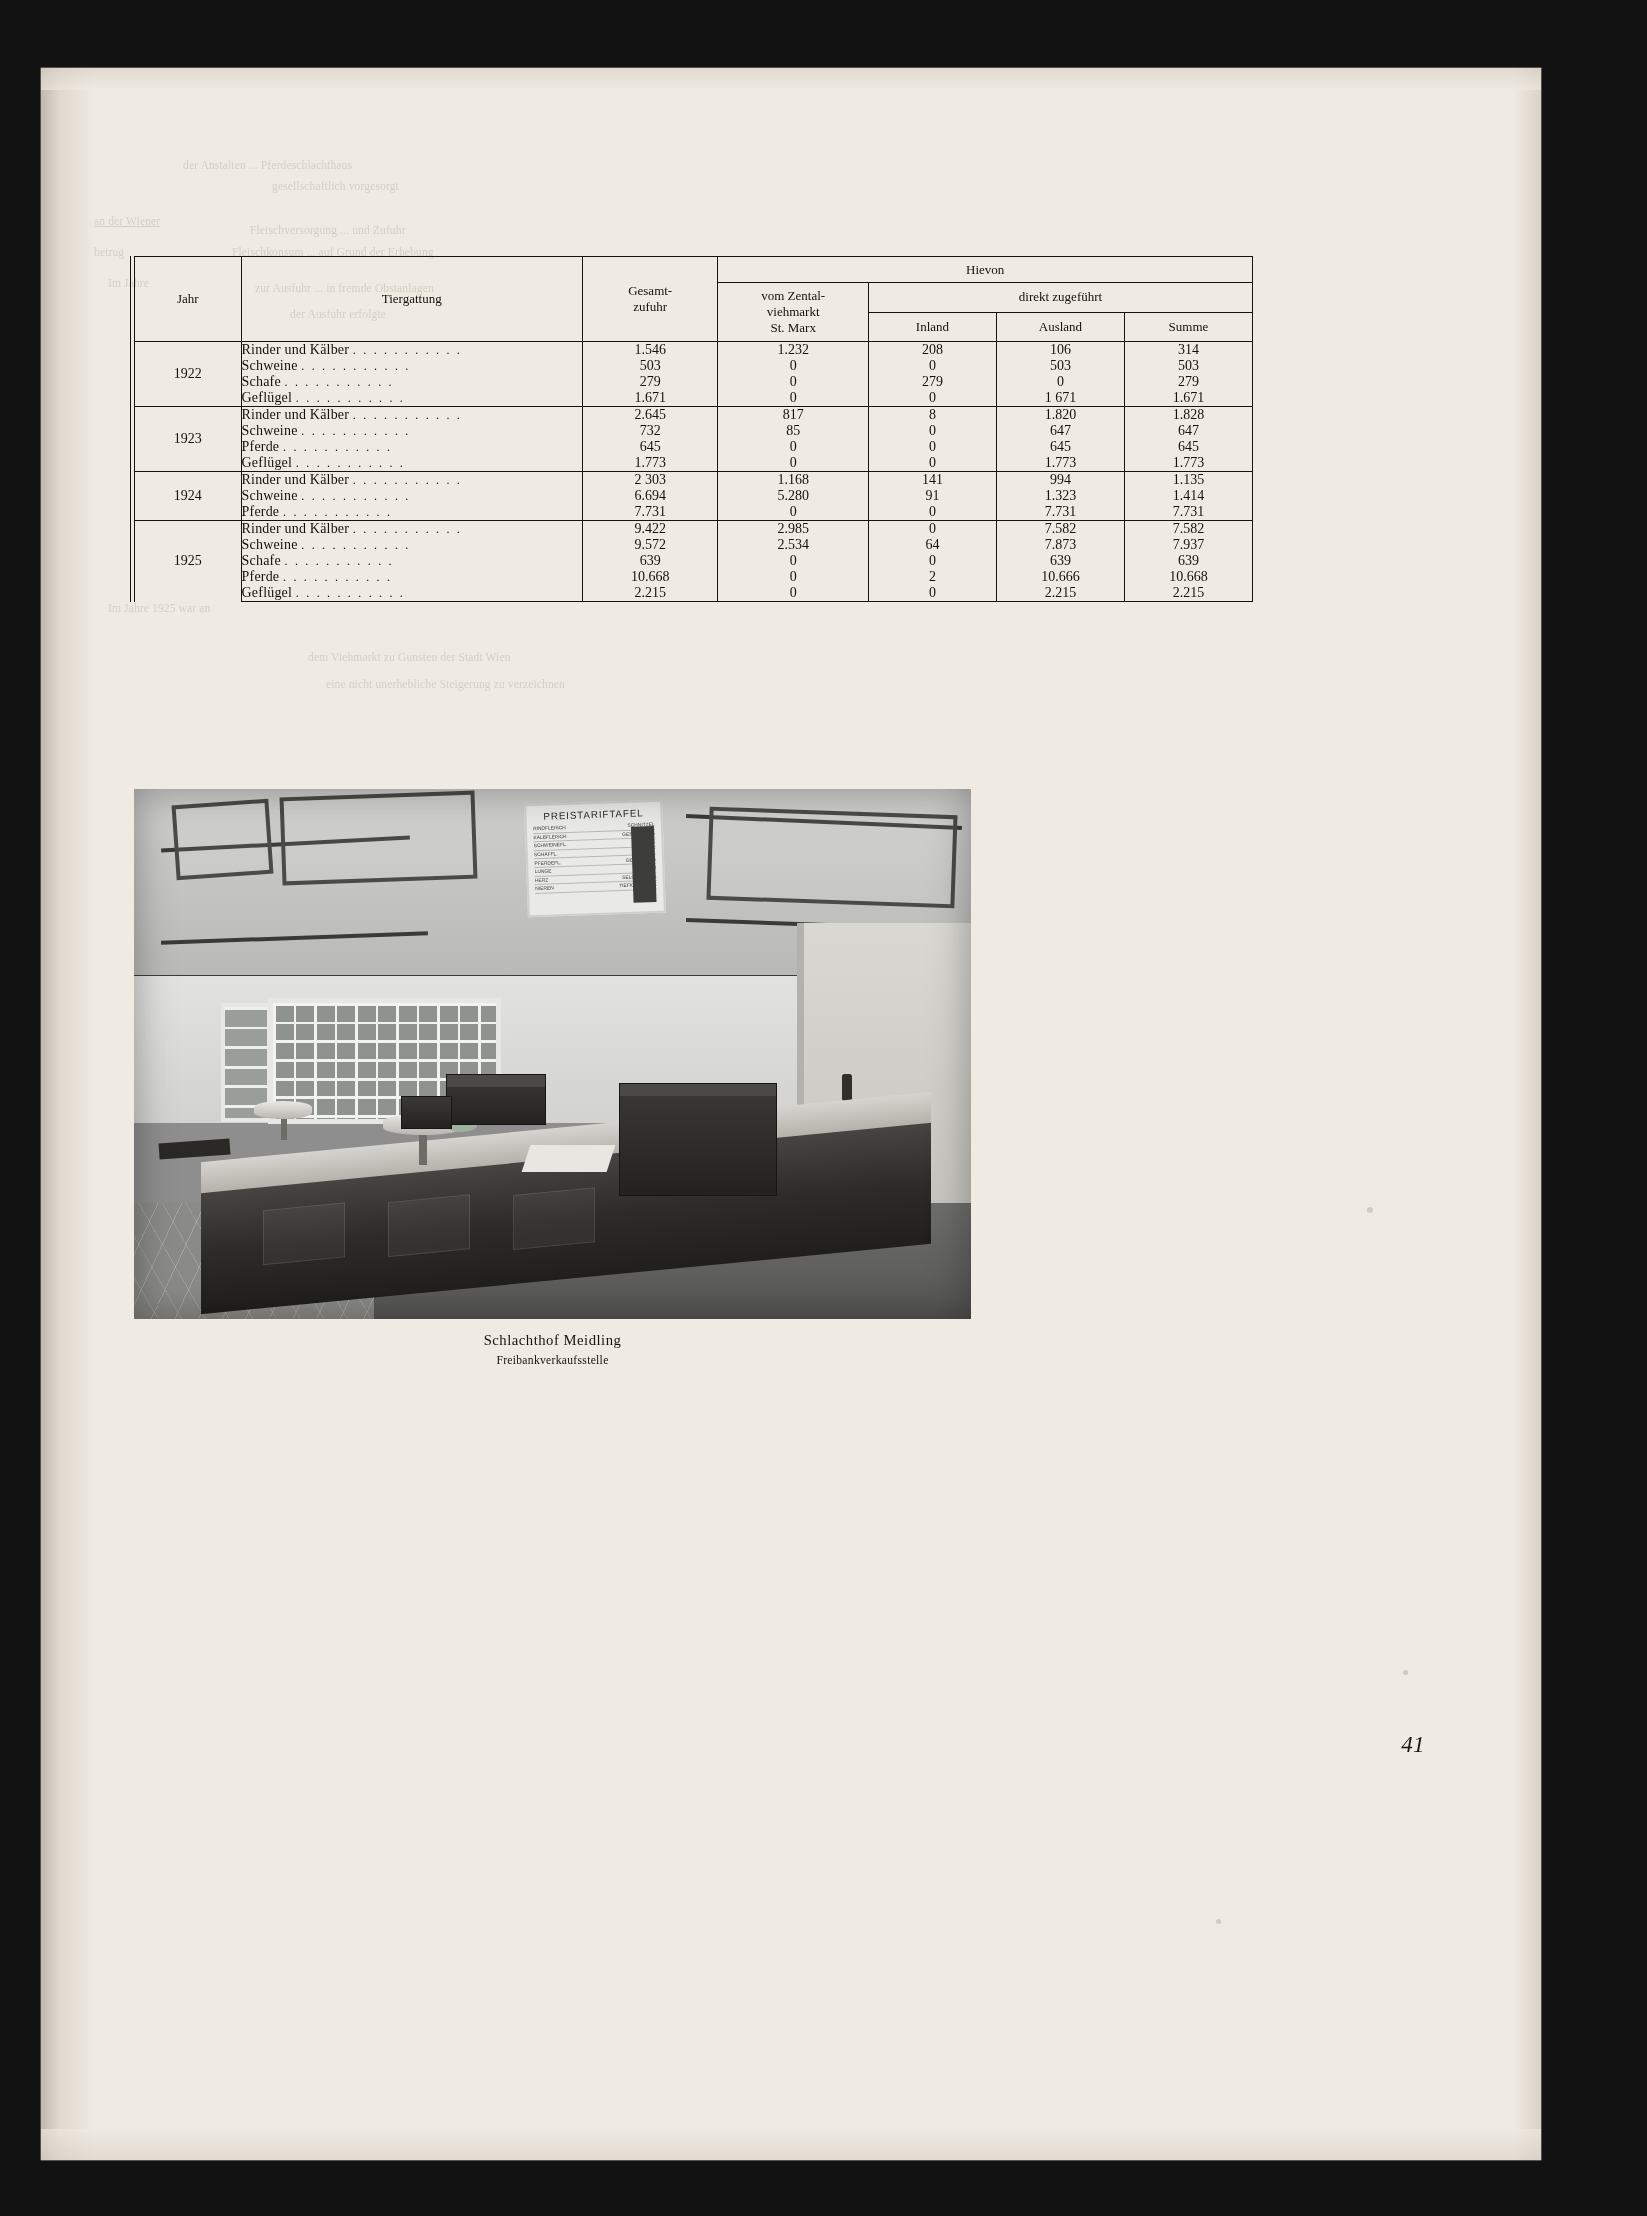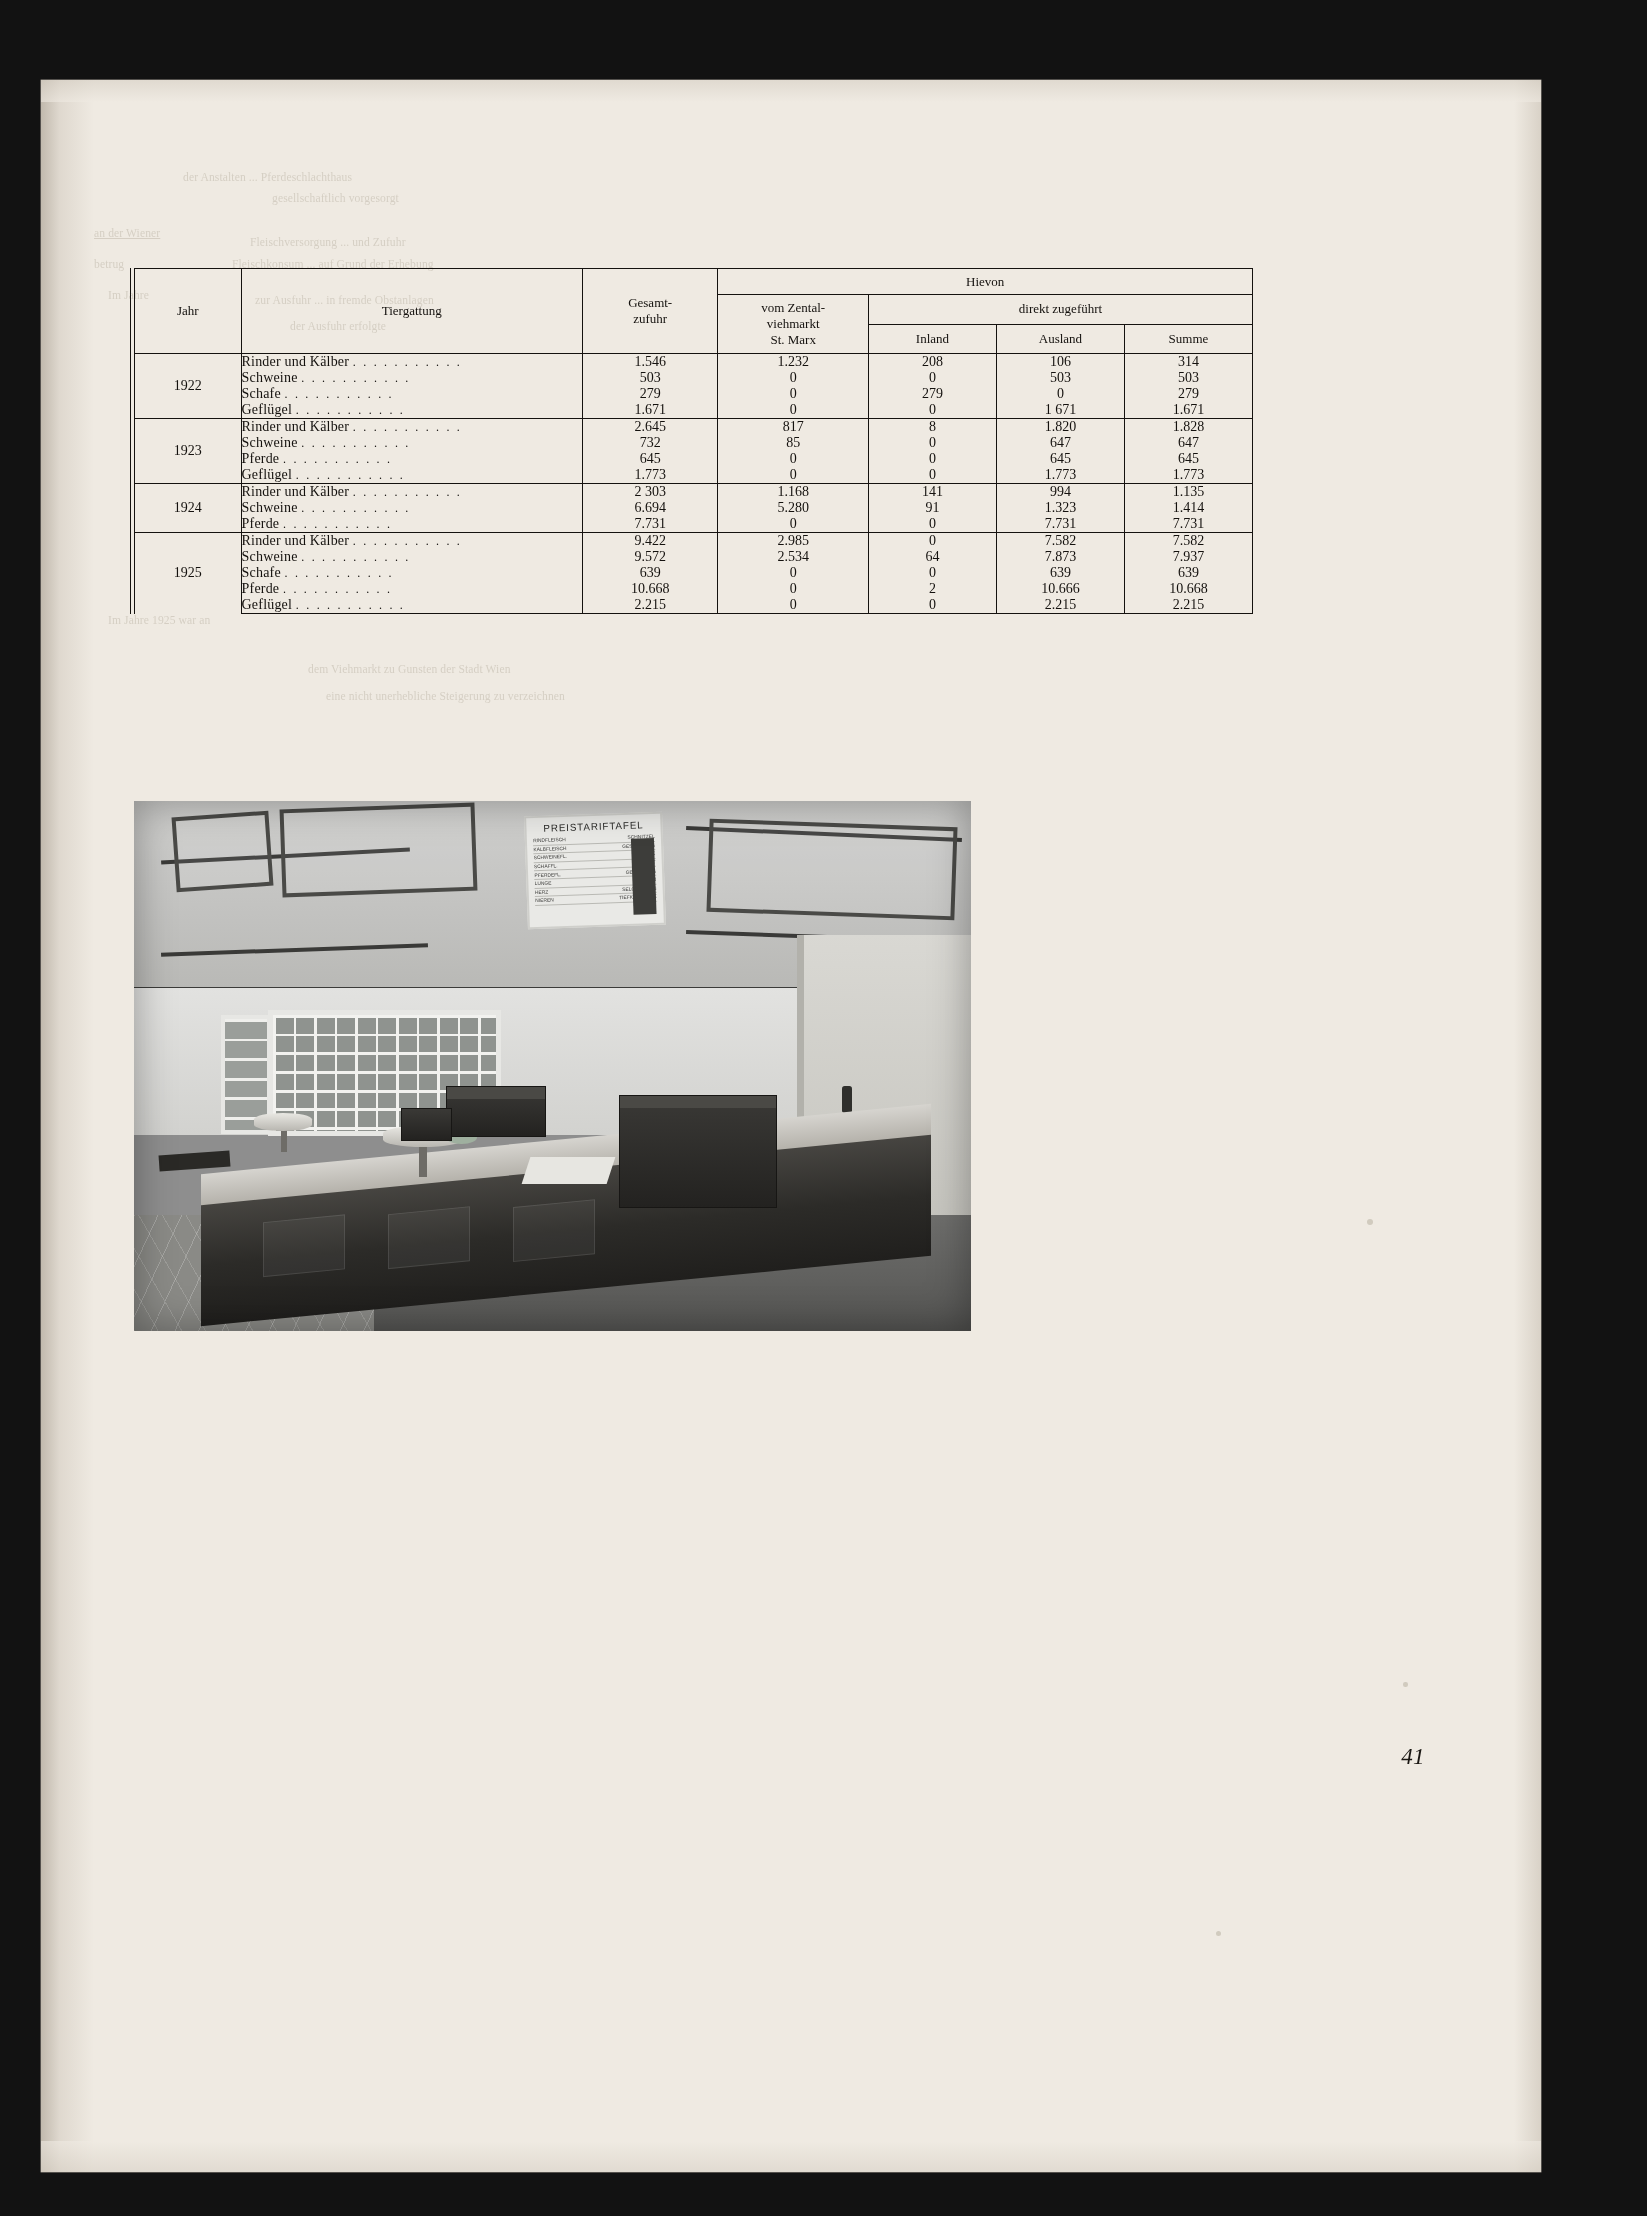--- a/index.html
+++ b/index.html
@@ -17,21 +17,21 @@
   #scan {
     position: absolute;
     left: 0; top: 0;
     width: 1647px; height: 2216px;
     background: #121212;
   }
   
   #page {
     position: absolute;
     left: 41px;
-    top: 80px;
+    top: 68px;
     width: 1500px;
     height: 2092px;
     background: #efeae2;
     box-shadow: 0 0 0 0.4px #b9b2a7;
   }
   
   #page .gutter-left {
     position: absolute;
     left: 0; top: 0;
     width: 53px; height: 100%;
@@ -610,17 +610,21 @@
       <div class="ph crate" style="left:485px;top:294px;width:156px;height:111px;">
         <div class="crate-lid"></div>
       </div>
       <div class="ph crate" style="left:267px;top:307px;width:49px;height:31px;"></div>
 
       <div class="ph paper-sheet" style="left:392px;top:356px;width:85px;height:27px;"></div>
 
       <div class="ph vignette"></div>
     </div>
 
+    <div id="caption">
+      <div class="cap-main">Schlachthof Meidling</div>
+      <div class="cap-sub">Freibankverkaufsstelle</div>
+    </div>
 
     <div id="folio">41</div>
   </div>
 </div>
 
 
 </body></html>

